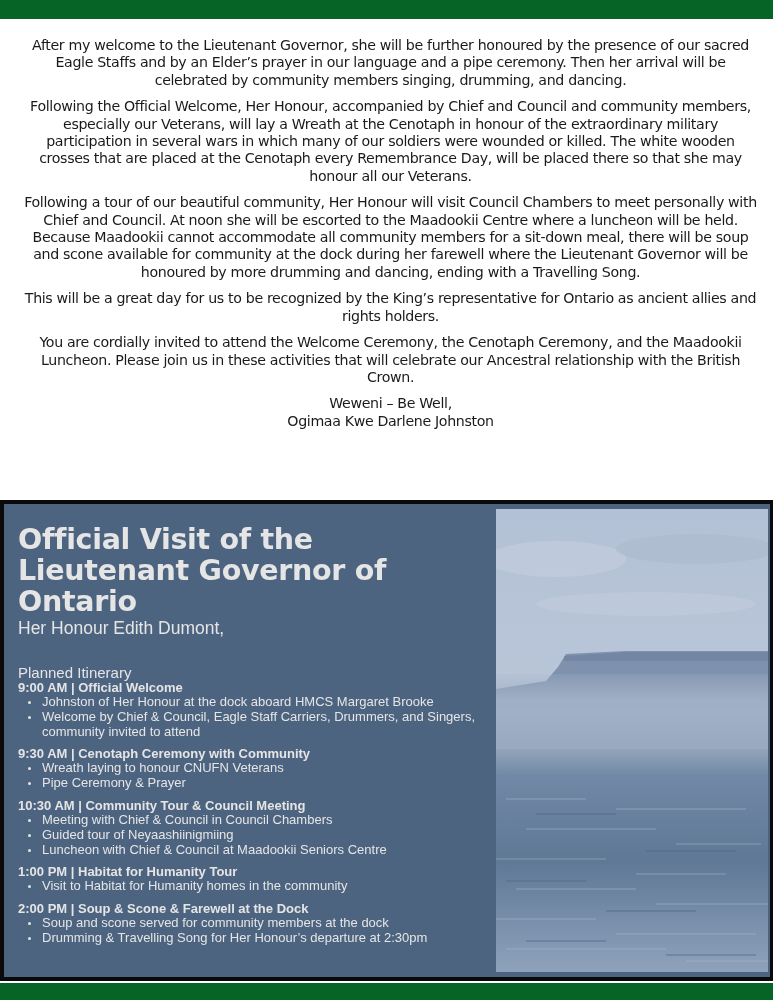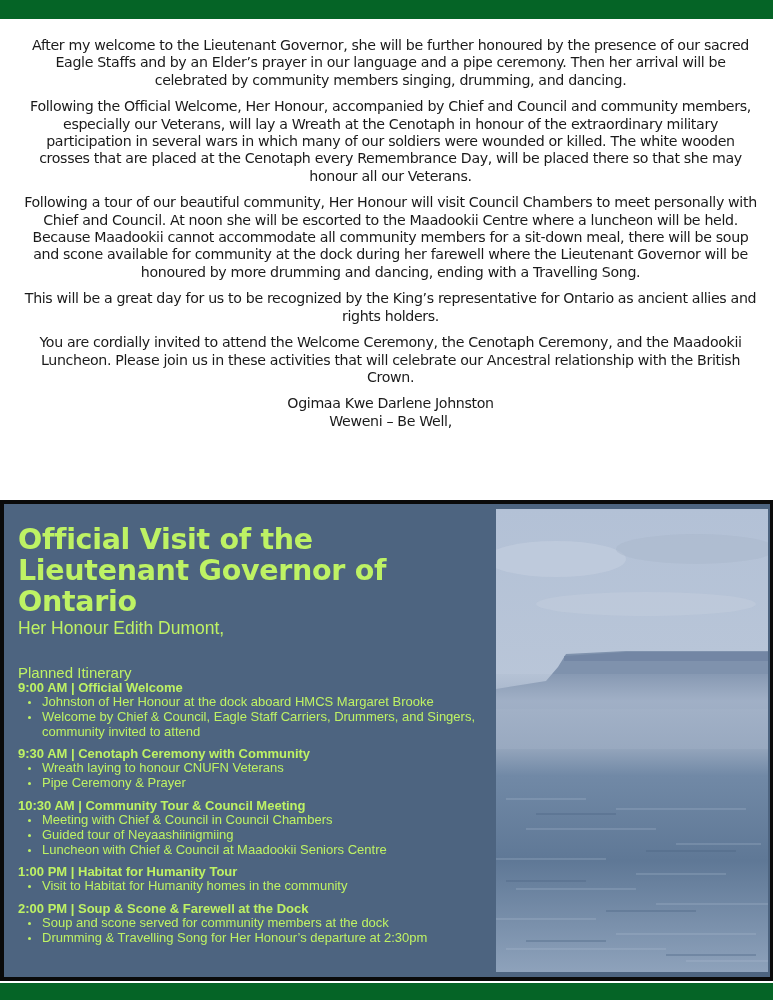--- a/index.html
+++ b/index.html
@@ -15,21 +15,21 @@
     font-size: 14.2px; line-height: 17.4px; color: #1a1a1a;
     letter-spacing: -0.35px;
     text-align: center;
   }
   .letter p { margin: 0 0 9px 0; }
   .letter .sig { margin: 0; }
   .box {
     position: absolute; left: 0; top: 500px; width: 766px; height: 473px;
     background: #4d6480; border: 4px solid #0a0a0a; border-right-width: 3px;
   }
-  .box-inner { position: absolute; left: 14px; top: 20px; width: 470px; color: #bef264; }
+  .box-inner { position: absolute; left: 14px; top: 20px; width: 470px; color: #e5e5e5; }
   .title {
     font-family: "DejaVu Sans", sans-serif; font-weight: bold;
     font-size: 28.5px; line-height: 31px; letter-spacing: -0.3px; margin: 0;
   }
   .subtitle1 { font-size: 17.5px; line-height: 22px; }
   .subtitle2 { font-size: 15px; line-height: 18px; }
   .itin-label { font-size: 15px; line-height: 15px; margin-top: 26px; }
   .section { margin-bottom: 7px; }
   .section-title { font-weight: bold; font-size: 13px; line-height: 15px; }
   .section ul { margin: 0; padding-left: 23px; }
@@ -45,22 +45,22 @@
 <body>
 
 <div class="top-bar"></div>
 
 <div class="letter">
   <p>After my welcome to the Lieutenant Governor, she will be further honoured by the presence of our sacred Eagle Staffs and by an Elder’s prayer in our language and a pipe ceremony. Then her arrival will be celebrated by community members singing, drumming, and dancing.</p>
   <p>Following the Official Welcome, Her Honour, accompanied by Chief and Council and community members, especially our Veterans, will lay a Wreath at the Cenotaph in honour of the extraordinary military participation in several wars in which many of our soldiers were wounded or killed. The white wooden crosses that are placed at the Cenotaph every Remembrance Day, will be placed there so that she may honour all our Veterans.</p>
   <p>Following a tour of our beautiful community, Her Honour will visit Council Chambers to meet personally with Chief and Council. At noon she will be escorted to the Maadookii Centre where a luncheon will be held. Because Maadookii cannot accommodate all community members for a sit-down meal, there will be soup and scone available for community at the dock during her farewell where the Lieutenant Governor will be honoured by more drumming and dancing, ending with a Travelling Song.</p>
   <p>This will be a great day for us to be recognized by the King’s representative for Ontario as ancient allies and rights holders.</p>
   <p>You are cordially invited to attend the Welcome Ceremony, the Cenotaph Ceremony, and the Maadookii Luncheon. Please join us in these activities that will celebrate our Ancestral relationship with the British Crown.</p>
+  <p class="sig">Weweni – Be Well,</p>
   <p class="sig">Ogimaa Kwe Darlene Johnston</p>
-  <p class="sig">Weweni – Be Well,</p>
 </div>
 
 <div class="box">
   <div class="box-inner">
     <h1 class="title">Official Visit of the Lieutenant Governor of Ontario</h1>
     <div class="subtitle1">Her Honour Edith Dumont,</div>
     <div class="itin-label">Planned Itinerary</div>
 
     <div class="section">
       <div class="section-title">9:00 AM | Official Welcome</div>

